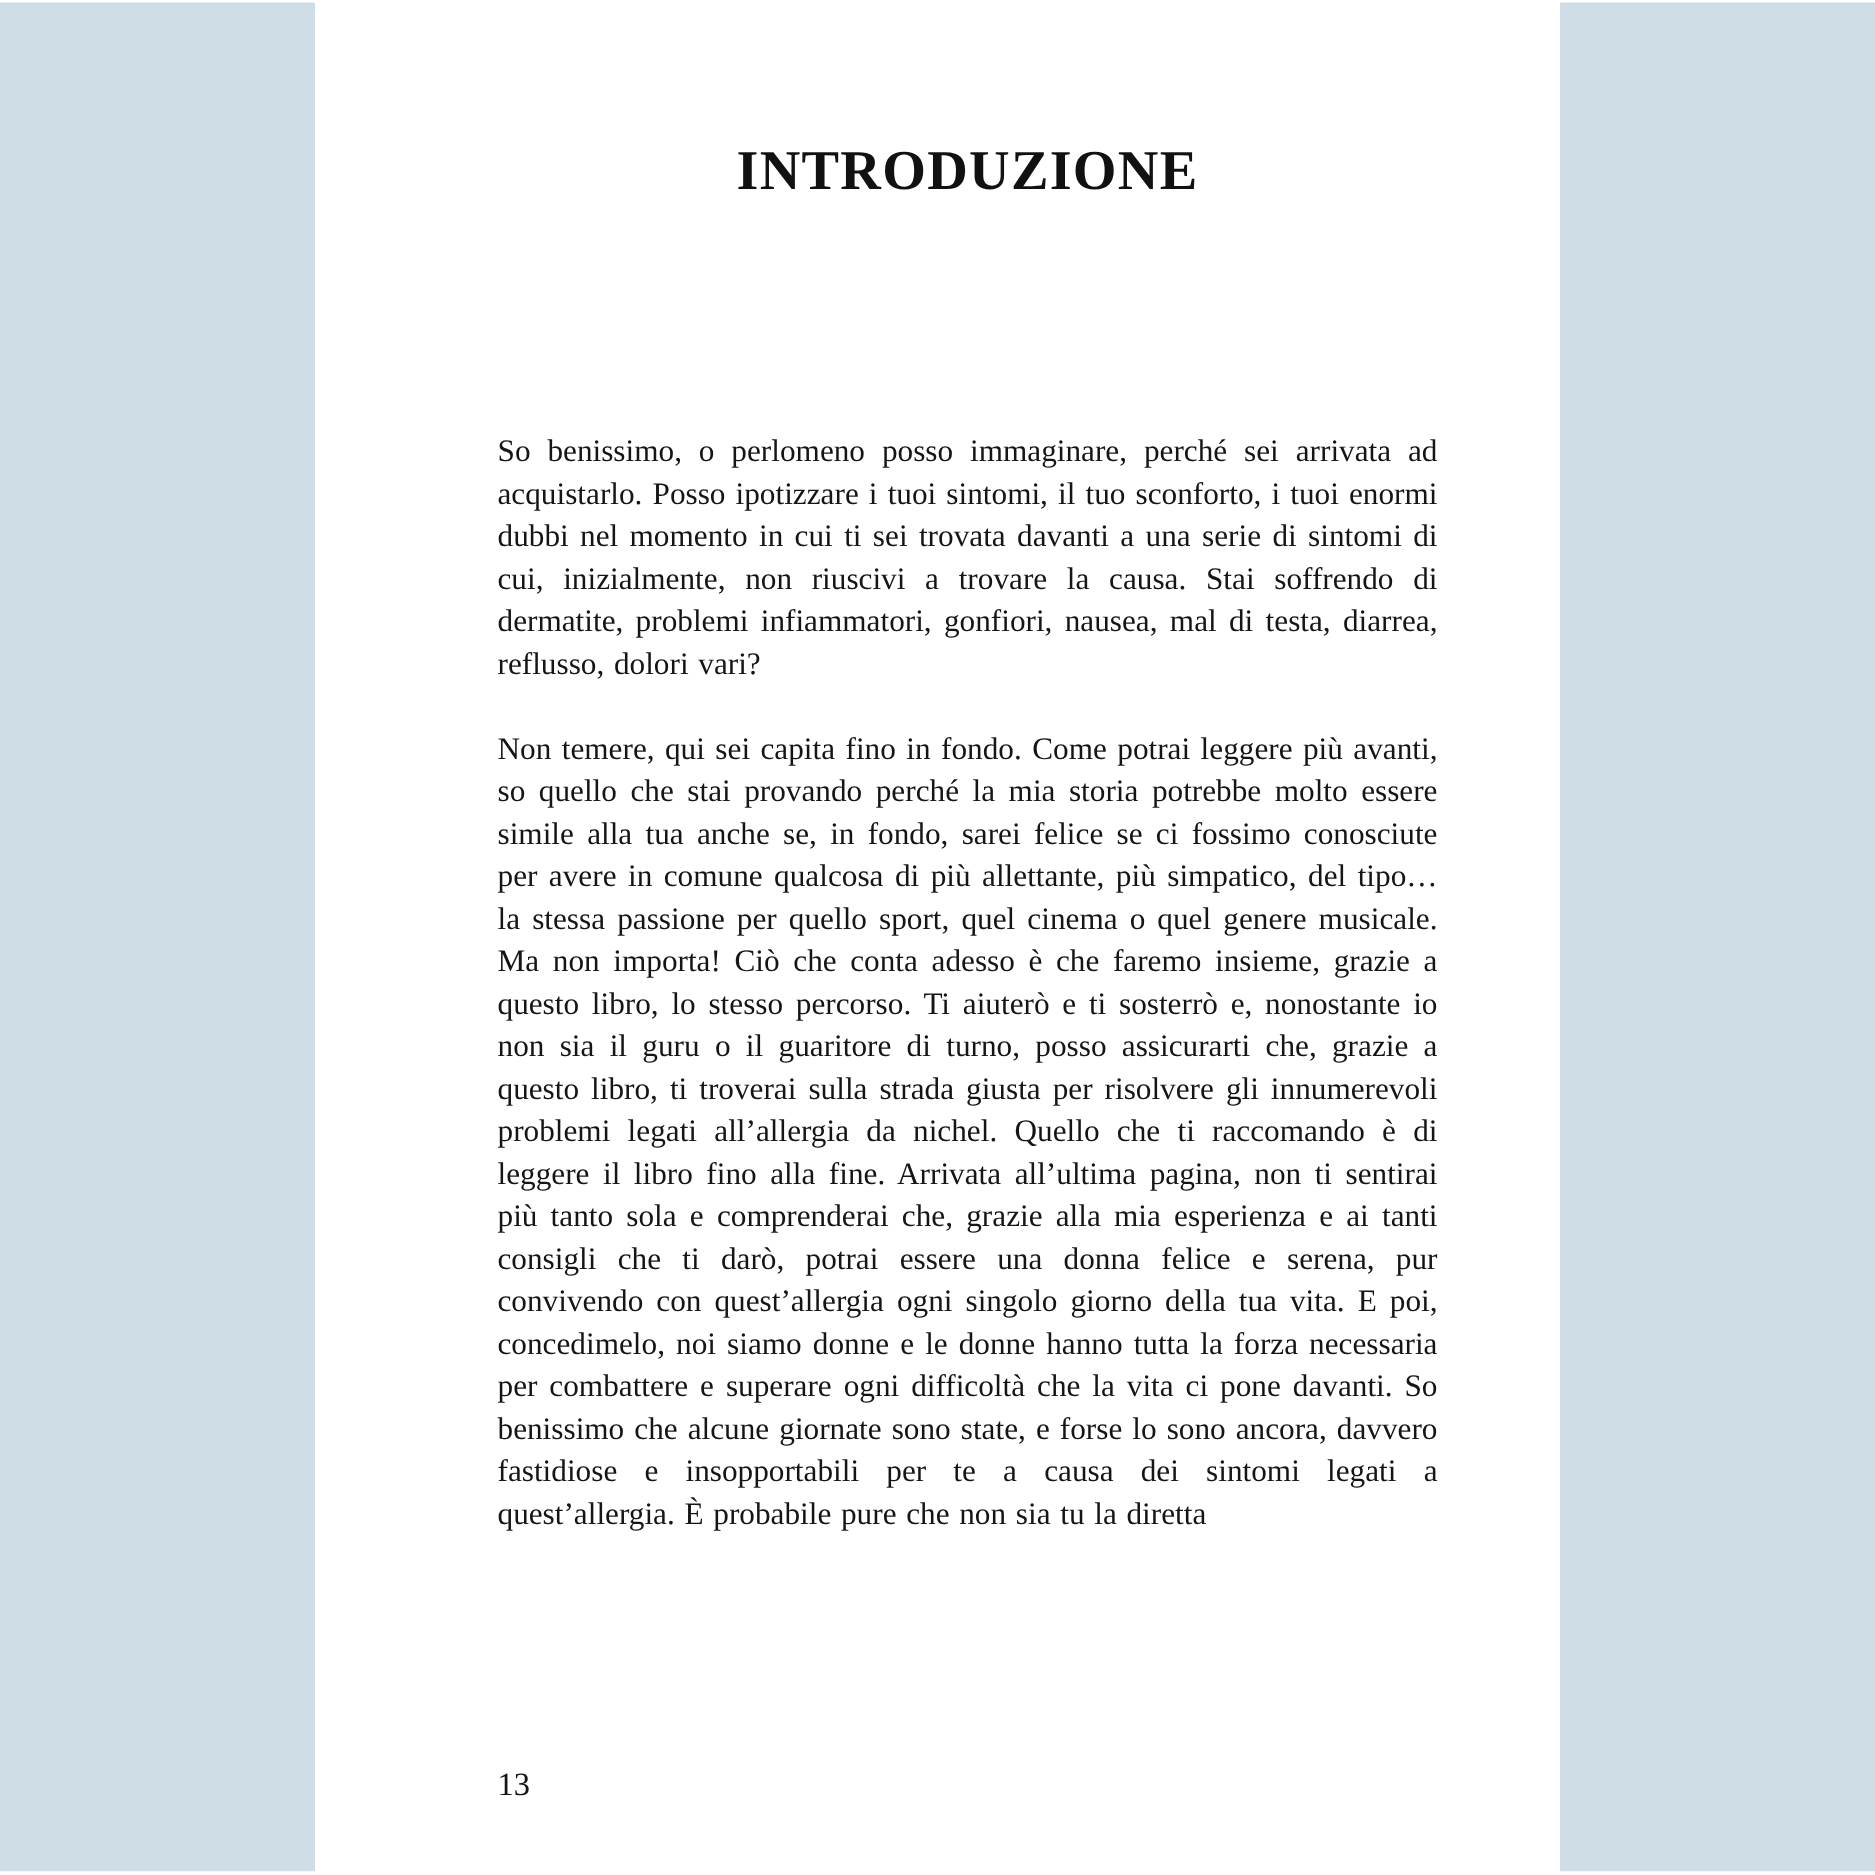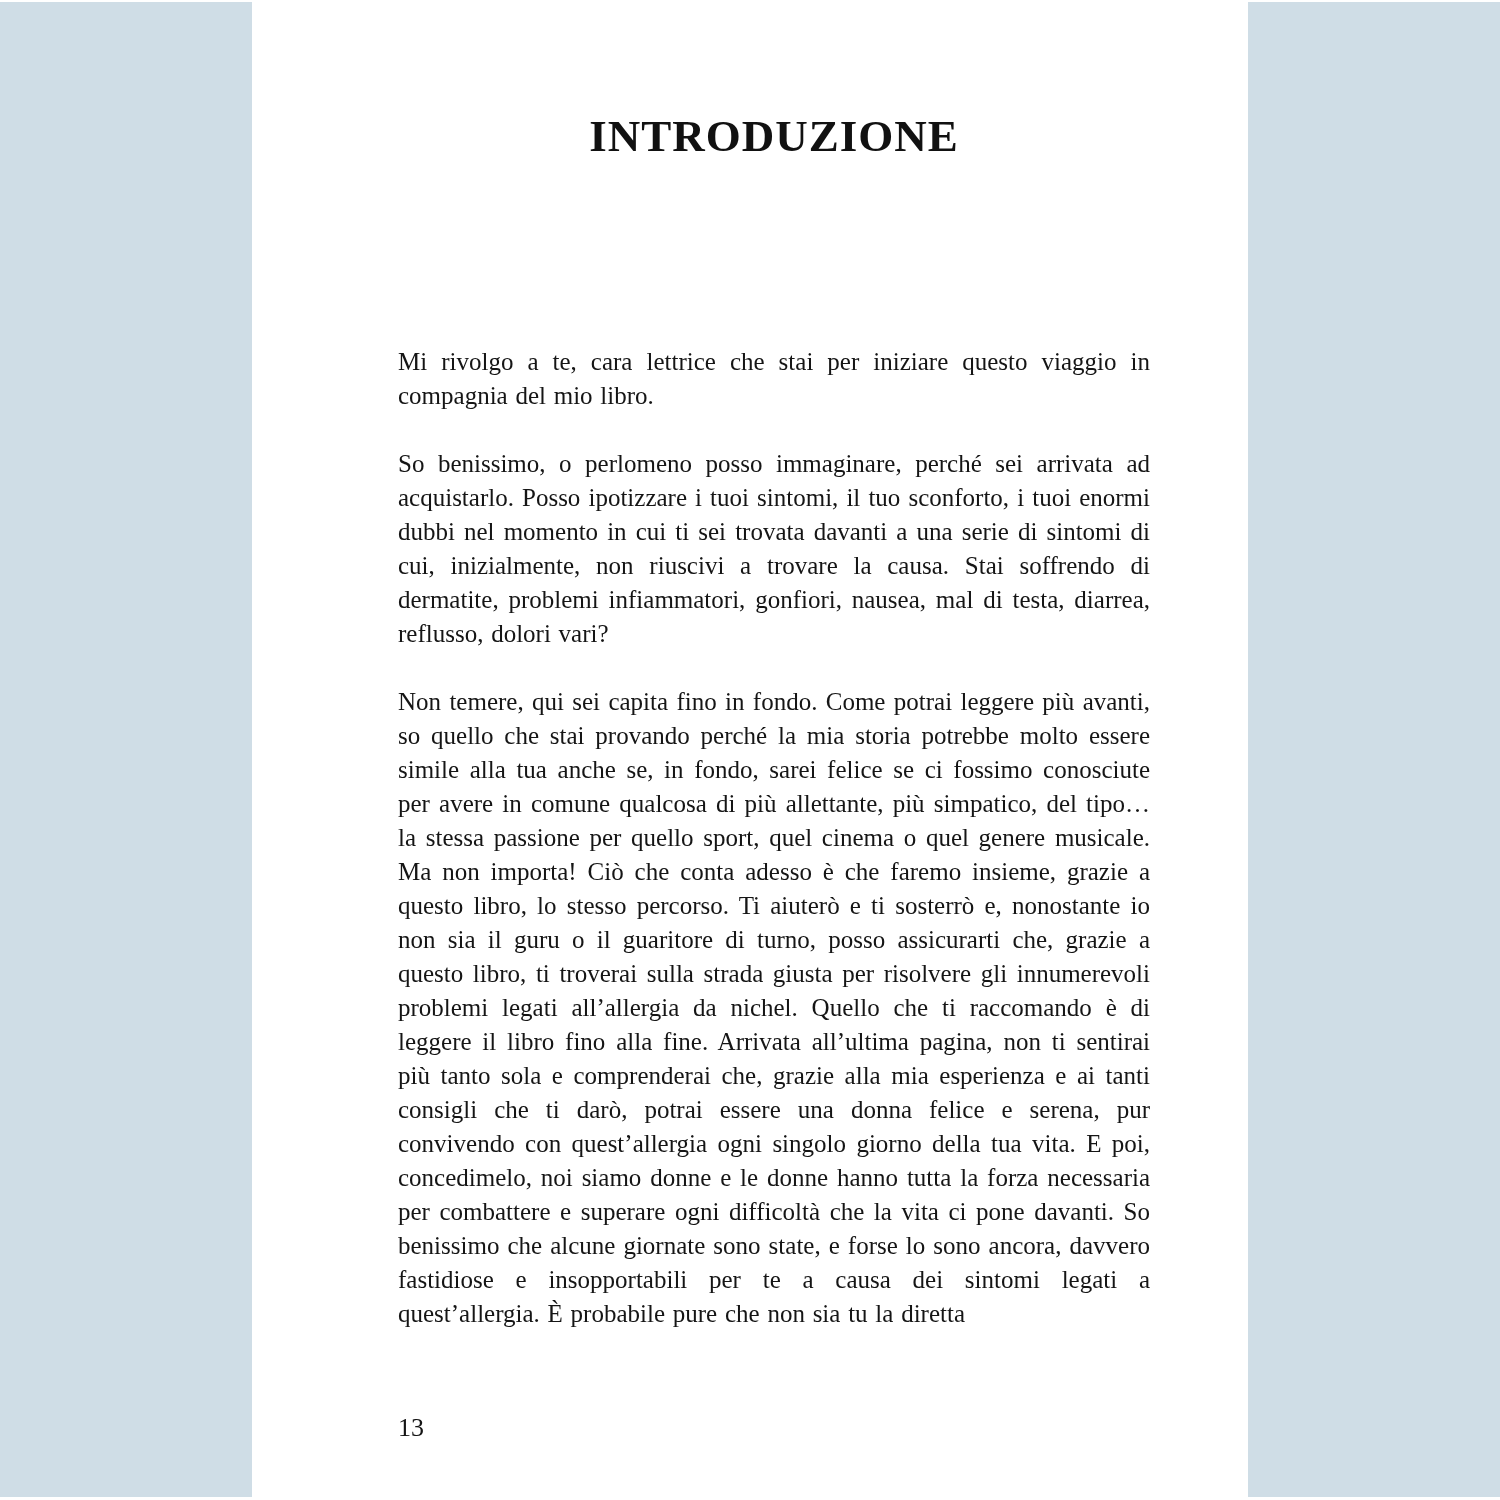--- a/index.html
+++ b/index.html
@@ -72,19 +72,18 @@
 </head>
 <body>
 
 <div class="band left"></div>
 <div class="band right"></div>
 
 <div class="book-page">
   <div class="content">
     <h1 class="chapter-title">INTRODUZIONE</h1>
     <div class="body-text">
-      <p>Mi rivolgo a te, cara lettrice che stai per iniziare questo viaggio in compagnia del mio libro.</p>
       <p>So benissimo, o perlomeno posso immaginare, perché sei arrivata ad acquistarlo. Posso ipotizzare i tuoi sintomi, il tuo sconforto, i tuoi enormi dubbi nel momento in cui ti sei trovata davanti a una serie di sintomi di cui, inizialmente, non riuscivi a trovare la causa. Stai soffrendo di dermatite, problemi infiammatori, gonfiori, nausea, mal di testa, diarrea, reflusso, dolori vari?</p>
       <p>Non temere, qui sei capita fino in fondo. Come potrai leggere più avanti, so quello che stai provando perché la mia storia potrebbe molto essere simile alla tua anche se, in fondo, sarei felice se ci fossimo conosciute per avere in comune qualcosa di più allettante, più simpatico, del tipo… la stessa passione per quello sport, quel cinema o quel genere musicale. Ma non importa! Ciò che conta adesso è che faremo insieme, grazie a questo libro, lo stesso percorso. Ti aiuterò e ti sosterrò e, nonostante io non sia il guru o il guaritore di turno, posso assicurarti che, grazie a questo libro, ti troverai sulla strada giusta per risolvere gli innumerevoli problemi legati all’allergia da nichel. Quello che ti raccomando è di leggere il libro fino alla fine. Arrivata all’ultima pagina, non ti sentirai più tanto sola e comprenderai che, grazie alla mia esperienza e ai tanti consigli che ti darò, potrai essere una donna felice e serena, pur convivendo con quest’allergia ogni singolo giorno della tua vita. E poi, concedimelo, noi siamo donne e le donne hanno tutta la forza necessaria per combattere e superare ogni difficoltà che la vita ci pone davanti. So benissimo che alcune giornate sono state, e forse lo sono ancora, davvero fastidiose e insopportabili per te a causa dei sintomi legati a quest’allergia. È probabile pure che non sia tu la diretta</p>
     </div>
   </div>
   <div class="page-number">13</div>
 </div>
 
 </body></html>

